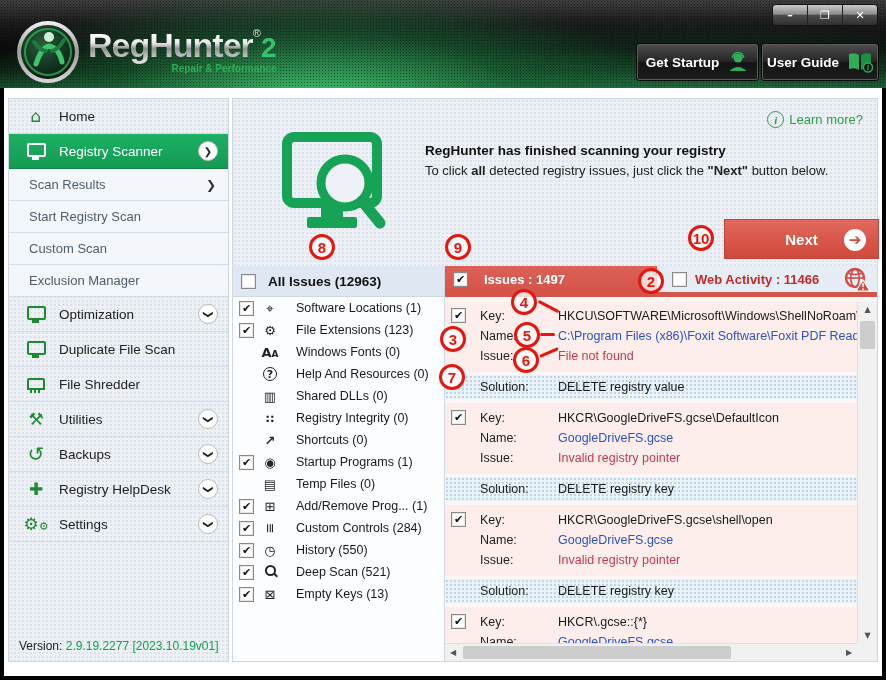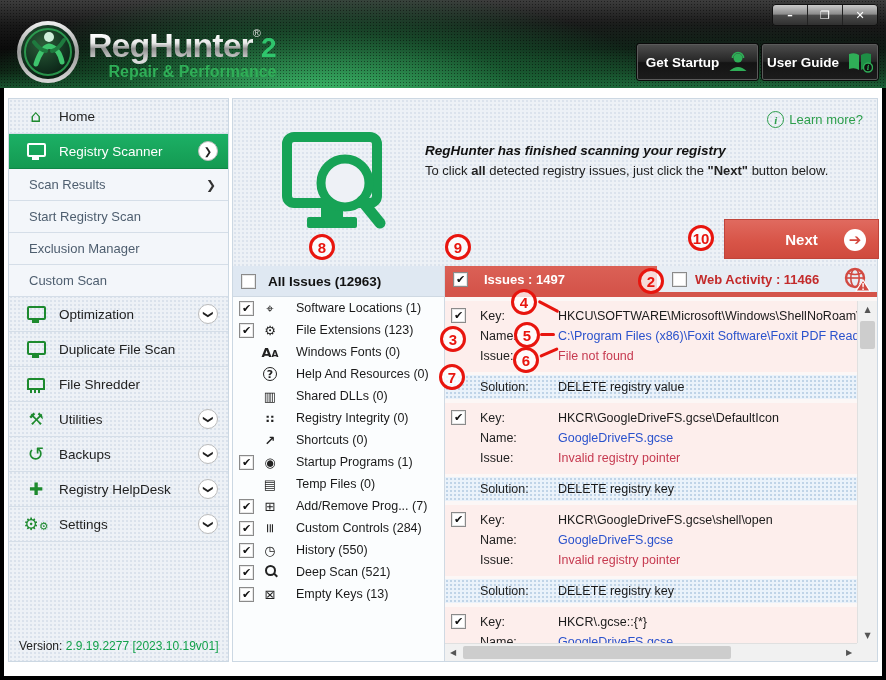--- a/index.html
+++ b/index.html
@@ -14,21 +14,21 @@
       linear-gradient(to bottom,#3d3d3d 0%,#191919 28%,#0b0b0b 55%,#0d2113 82%,#17502d 100%);
     background-size:3px 3px,auto,auto,auto;}
   #logo{position:absolute;left:16px;top:20px;display:flex;align-items:flex-start;}
   #orb{width:64px;height:64px;}
   #brand{margin-left:8px;margin-top:8px;line-height:1;}
   .brand-main{font-size:34px;font-weight:bold;letter-spacing:-1px;
     background:linear-gradient(to bottom,#ffffff 20%,#e9e9e9 45%,#8f8f8f 60%,#dadada 90%);
     -webkit-background-clip:text;background-clip:text;color:transparent;}
   .brand-reg{font-size:11px;color:#ddd;vertical-align:top;}
   .brand-num{font-size:28px;font-weight:bold;color:#2fc56c;}
-  .brand-tag{font-size:16px;font-weight:bold;color:#2fae57;text-align:right;margin-top:2px;}
+  .brand-tag{font-size:10px;font-weight:bold;color:#2fae57;text-align:right;margin-top:2px;}
   #win-controls{position:absolute;right:8px;top:4px;display:flex;border:1px solid #111;border-radius:4px;overflow:hidden;}
   .win-btn{width:34px;height:20px;display:flex;align-items:center;justify-content:center;cursor:default;
     background:linear-gradient(to bottom,#cacaca 0%,#8d8d8d 45%,#4b4b4b 52%,#303030 100%);
     border-left:1px solid #222;color:#fff;font-size:11px;font-weight:bold;font-family:"DejaVu Sans",sans-serif;}
   .win-btn:first-child{border-left:none;}
   .hdr-btn{position:absolute;top:44px;height:36px;box-sizing:border-box;display:flex;align-items:center;justify-content:center;gap:8px;
     background:linear-gradient(to bottom,#4c4c4c 0%,#262626 48%,#141414 52%,#1c1c1c 100%);
     border:1px solid #5a5a5a;outline:1px solid #0a0a0a;border-radius:2px;color:#fff;font-weight:bold;font-size:13.5px;cursor:pointer;}
   #btn-support{right:128px;width:121px;}
   #btn-guide{right:8px;width:116px;}
@@ -56,21 +56,21 @@
   .mini-print::after{content:"";position:absolute;left:1px;bottom:-5px;width:10px;height:3px;
     background:repeating-linear-gradient(to right,currentColor 0 2px,transparent 2px 4px);}
   #version{position:absolute;left:10px;bottom:8px;font-size:12px;color:#222;}
   #version .ver-val{color:#12a14b;}
   
   #main{position:absolute;left:228px;top:10px;width:646px;height:564px;box-sizing:border-box;border:1px solid #ccd8e3;
     background-color:#edf1f6;background-image:radial-gradient(rgba(175,190,210,0.28) 25%,transparent 30%);background-size:4px 4px;}
   #issues-title{position:absolute;left:48px;top:6px;font-family:"Liberation Serif","DejaVu Serif",serif;
     font-size:22px;font-weight:bold;color:#c40000;}
   #scan-icon{position:absolute;left:48px;top:32px;}
-  #msg1{position:absolute;left:192px;top:44px;font-size:13.5px;font-weight:bold;color:#111;font-style:italic;}
+  #msg1{position:absolute;left:192px;top:44px;font-size:13.5px;font-weight:bold;color:#111;}
   #msg2{position:absolute;left:192px;top:64px;font-size:13px;color:#222;}
   #learn-more{position:absolute;right:14px;top:12px;font-size:13px;color:#2c9e4b;display:flex;align-items:center;gap:5px;cursor:pointer;}
   .info-circ{width:15px;height:15px;border:1.5px solid #2c9e4b;border-radius:50%;display:inline-flex;align-items:center;justify-content:center;
     font-family:"Liberation Serif",serif;font-style:italic;font-weight:bold;font-size:11px;}
   #next-btn{position:absolute;left:491px;top:120px;width:155px;height:40px;box-sizing:border-box;cursor:pointer;
     background:linear-gradient(to bottom,#e06a5f 0%,#d85548 55%,#cf4a3e 100%);border:1px solid #c0443a;
     display:flex;align-items:center;justify-content:center;color:#fff;font-size:15px;font-weight:bold;}
   #next-arrow{position:absolute;right:12px;top:9px;width:22px;height:22px;border-radius:50%;background:#fff;
     display:flex;align-items:center;justify-content:center;color:#d4483e;font-weight:bold;font-size:15px;font-family:"DejaVu Sans",sans-serif;}
   
@@ -205,24 +205,24 @@
           </span>
       </div>
       <div class="nav-item h-sub">
         <span class="nav-label">Scan Results</span>
         <span class="nav-caret">❯</span>
       </div>
       <div class="nav-item h-sub">
         <span class="nav-label">Start Registry Scan</span>
       </div>
       <div class="nav-item h-sub">
+        <span class="nav-label">Custom Scan</span>
+      </div>
+      <div class="nav-item h-sub">
         <span class="nav-label">Exclusion Manager</span>
-      </div>
-      <div class="nav-item h-sub">
-        <span class="nav-label">Custom Scan</span>
       </div>
       <div class="nav-item h-main">
         <span class="nav-ico"><span class="mini-mon"></span></span>
         <span class="nav-label">Optimization</span>
         <span class="nav-badge down">
             <span>❯</span>
           </span>
       </div>
       <div class="nav-item h-main">
         <span class="nav-ico"><span class="mini-mon"></span></span>
@@ -335,21 +335,21 @@
         </div>
         <div class="cat-row">
           <span class="cat-ico">▤</span>
           <span class="cat-label">Temp Files (0)</span>
         </div>
         <div class="cat-row">
           <span class="cb">
               <span class="ck">✔</span>
             </span>
           <span class="cat-ico">⊞</span>
-          <span class="cat-label">Add/Remove Prog... (7)</span>
+          <span class="cat-label">Add/Remove Prog... (1)</span>
         </div>
         <div class="cat-row">
           <span class="cb">
               <span class="ck">✔</span>
             </span>
           <span class="cat-ico"><span class="rot90">≡</span></span>
           <span class="cat-label">Custom Controls (284)</span>
         </div>
         <div class="cat-row">
           <span class="cb">

